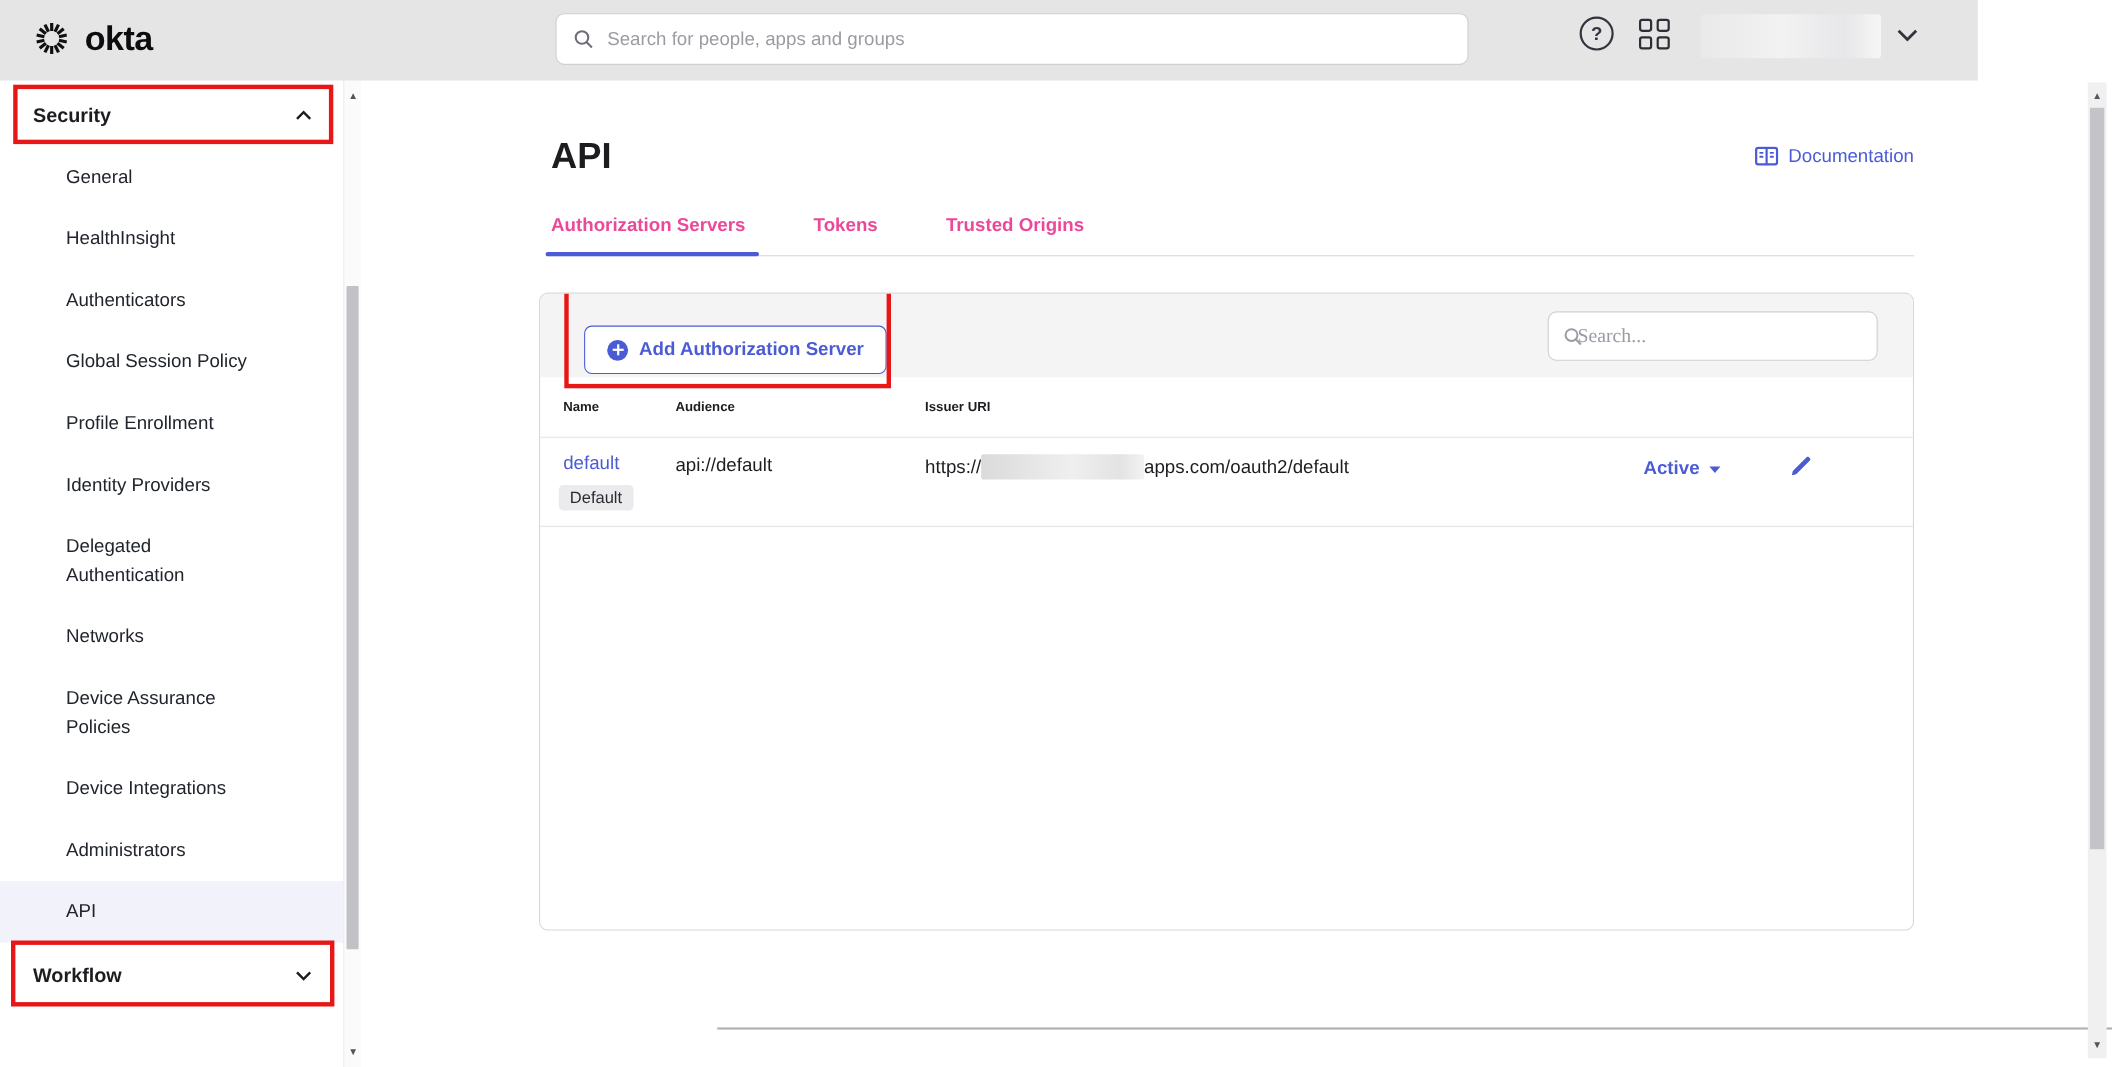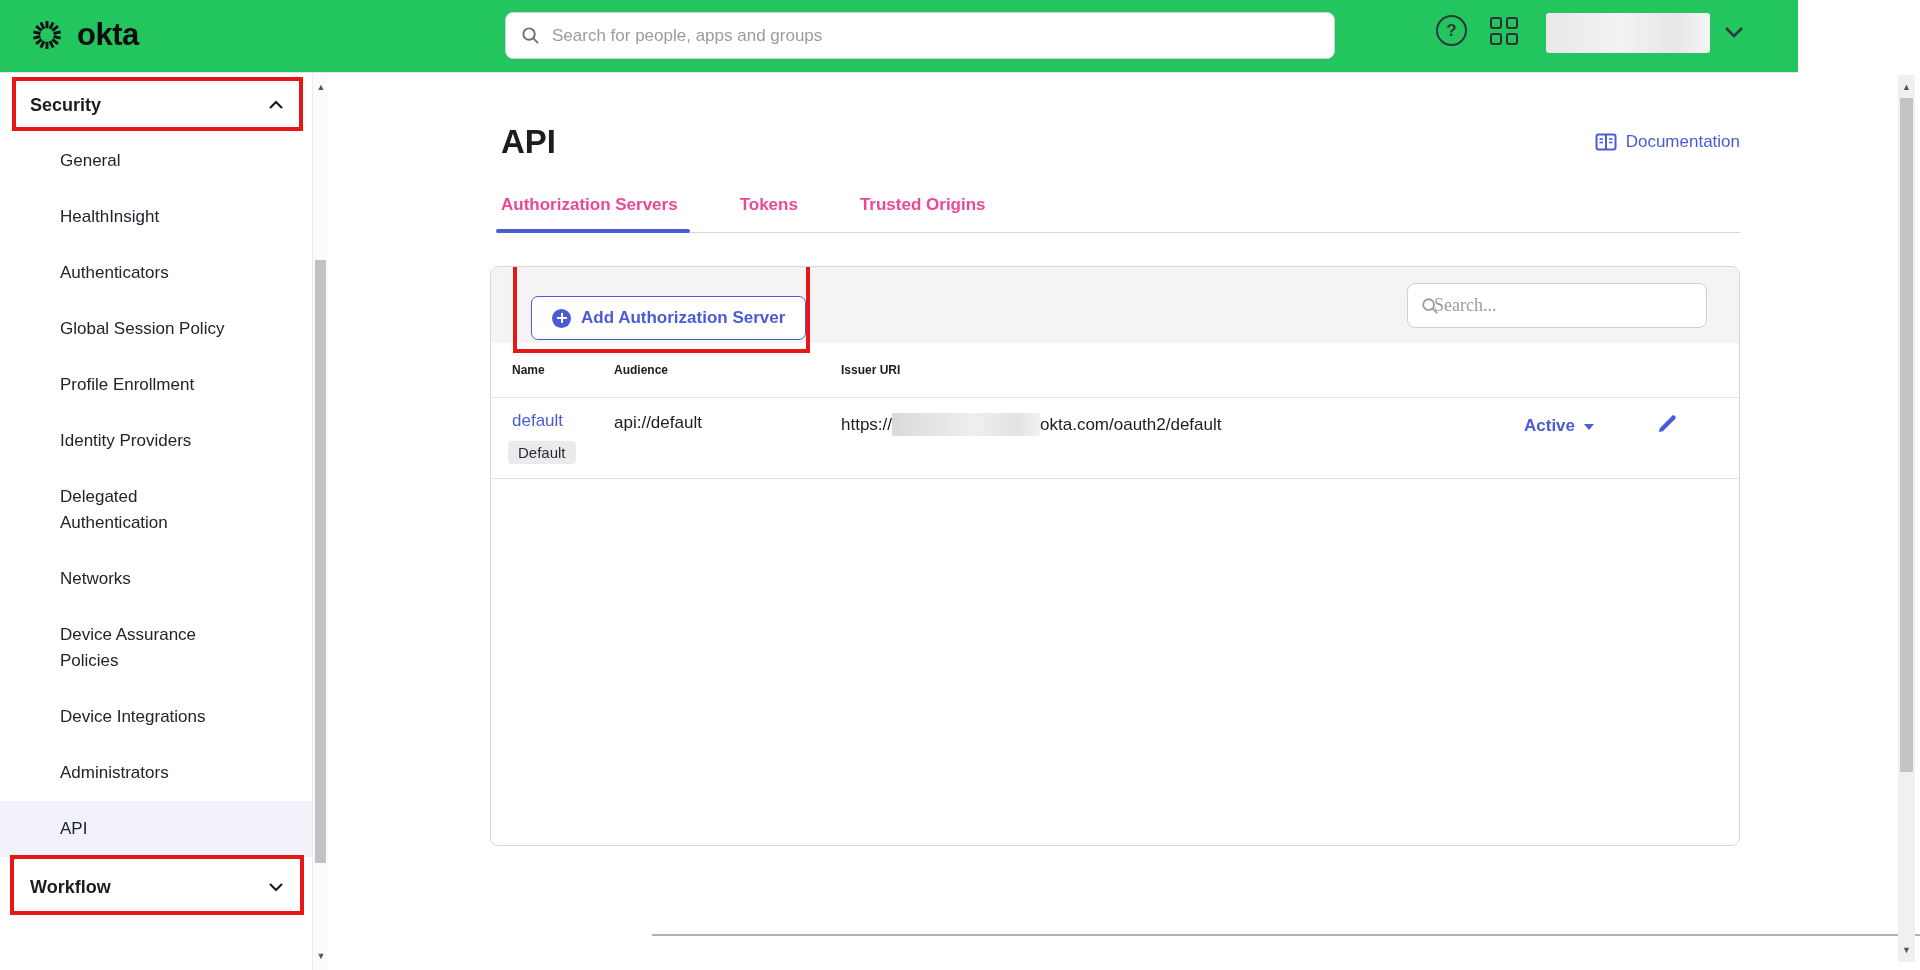--- a/index.html
+++ b/index.html
@@ -1,21 +1,21 @@
 <!DOCTYPE html>
 <html><head>
 <meta charset="utf-8">
 <style>
   * { margin:0; padding:0; box-sizing:border-box; }
   html,body { width:1920px; height:970px; overflow:hidden; background:#fff;
               font-family:"Liberation Sans", sans-serif; color:#1d1d21; }
 
   
   .topbar { position:absolute; left:0; top:0; width:1798px; height:73px;
-            background:#22c55e; border-bottom:1px solid #e4e4e7; z-index:20; }
+            background:#e5e5e5; border-bottom:1px solid #e4e4e7; z-index:20; }
   .brand { position:absolute; left:30px; top:17px; display:flex; align-items:center; gap:13px; }
   .brand-text { font-size:31px; font-weight:700; letter-spacing:-0.5px; color:#0c0c0e; }
   .global-search { position:absolute; left:505px; top:12px; width:830px; height:47px; }
   .global-search input { width:100%; height:100%; border:1px solid #cfcfd4; border-radius:8px;
             padding:0 16px 0 46px; font-size:17px; font-family:inherit; color:#1d1d21; outline:none; }
   .global-search input::placeholder { color:#9b9ba3; }
   .gs-icon { position:absolute; left:16px; top:14px; }
   .help-btn { position:absolute; left:1436px; top:15px; width:31px; height:31px; border:2.5px solid #33343d;
             border-radius:50%; display:flex; align-items:center; justify-content:center;
             font-size:17px; font-weight:700; color:#33343d; cursor:pointer; }
@@ -77,21 +77,21 @@
   .plus-ic::after  { left:8.5px; top:4.5px; width:2px; height:10px; }
   .tb-search { position:relative; }
   .tb-search input { width:300px; height:45px; border:1px solid #cfcfd4; border-radius:8px;
             padding:0 14px 0 26px; font-size:18px; font-family:Liberation Serif, serif; outline:none; }
   .tb-search input::placeholder { color:#9b9ba3; }
   .tb-search svg { position:absolute; left:14px; top:14px; }
 
   .thead { display:flex; align-items:center; height:55px; padding-left:21px;
             border-bottom:1px solid #e4e4e7; font-size:12px; font-weight:700; }
   .c1 { width:102px; } .c2 { width:227px; } .c3 { flex:1; }
-  .c4 { width:245px; display:flex; justify-content:center; gap:64px; padding-right:32px; }
+  .c4 { width:245px; display:flex; justify-content:flex-start; gap:64px; padding-right:32px; }
   .trow { display:flex; align-items:flex-start; padding:13px 0 14px 21px; min-height:78px;
             border-bottom:1px solid #e4e4e7; font-size:17px; }
   .name-cell { display:flex; flex-direction:column; align-items:flex-start; gap:10px; }
   .srv-link { color:#4b5bd6; text-decoration:none; cursor:pointer; }
   .badge { background:#ebebee; border-radius:4px; padding:3px 10px; font-size:15px;
             color:#2a2a30; margin-left:-4px; }
   .cell-top { padding-top:2px; }
   .redact { display:inline-block; width:148px; height:23px; vertical-align:-6px; border-radius:2px;
             background:linear-gradient(90deg,#dadada,#efefef 55%,#e3e3e3 85%,#f2f2f2); filter:blur(0.4px); }
   .status { display:flex; align-items:center; gap:9px; color:#4b5bd6; font-weight:700; cursor:pointer; padding-top:2px; }
@@ -240,21 +240,21 @@
         <div class="c4"></div>
       </div>
 
       <div class="trow">
         <div class="c1 name-cell">
           <a class="srv-link">default</a>
           <span class="badge">Default</span>
         </div>
         <div class="c2 cell-top">api://default</div>
         <div class="c3 cell-top">
-          <span>https://</span><span class="redact"></span><span>okta.com/oauth2/default</span>
+          <span>https://</span><span class="redact"></span><span>apps.com/oauth2/default</span>
         </div>
         <div class="c4">
           <span class="status">
             <span>Active</span>
             <span class="caret"></span>
           </span>
           <span class="pencil">
             <svg width="19" height="19" viewBox="0 0 20 20">
               <path d="M1 19 L1.9 14.9 L15.1 1.7 C15.7 1.1 16.7 1.1 17.3 1.7 L18.3 2.7 C18.9 3.3 18.9 4.3 18.3 4.9 L5.1 18.1 Z" fill="#4b5bd6"></path>
             </svg>

